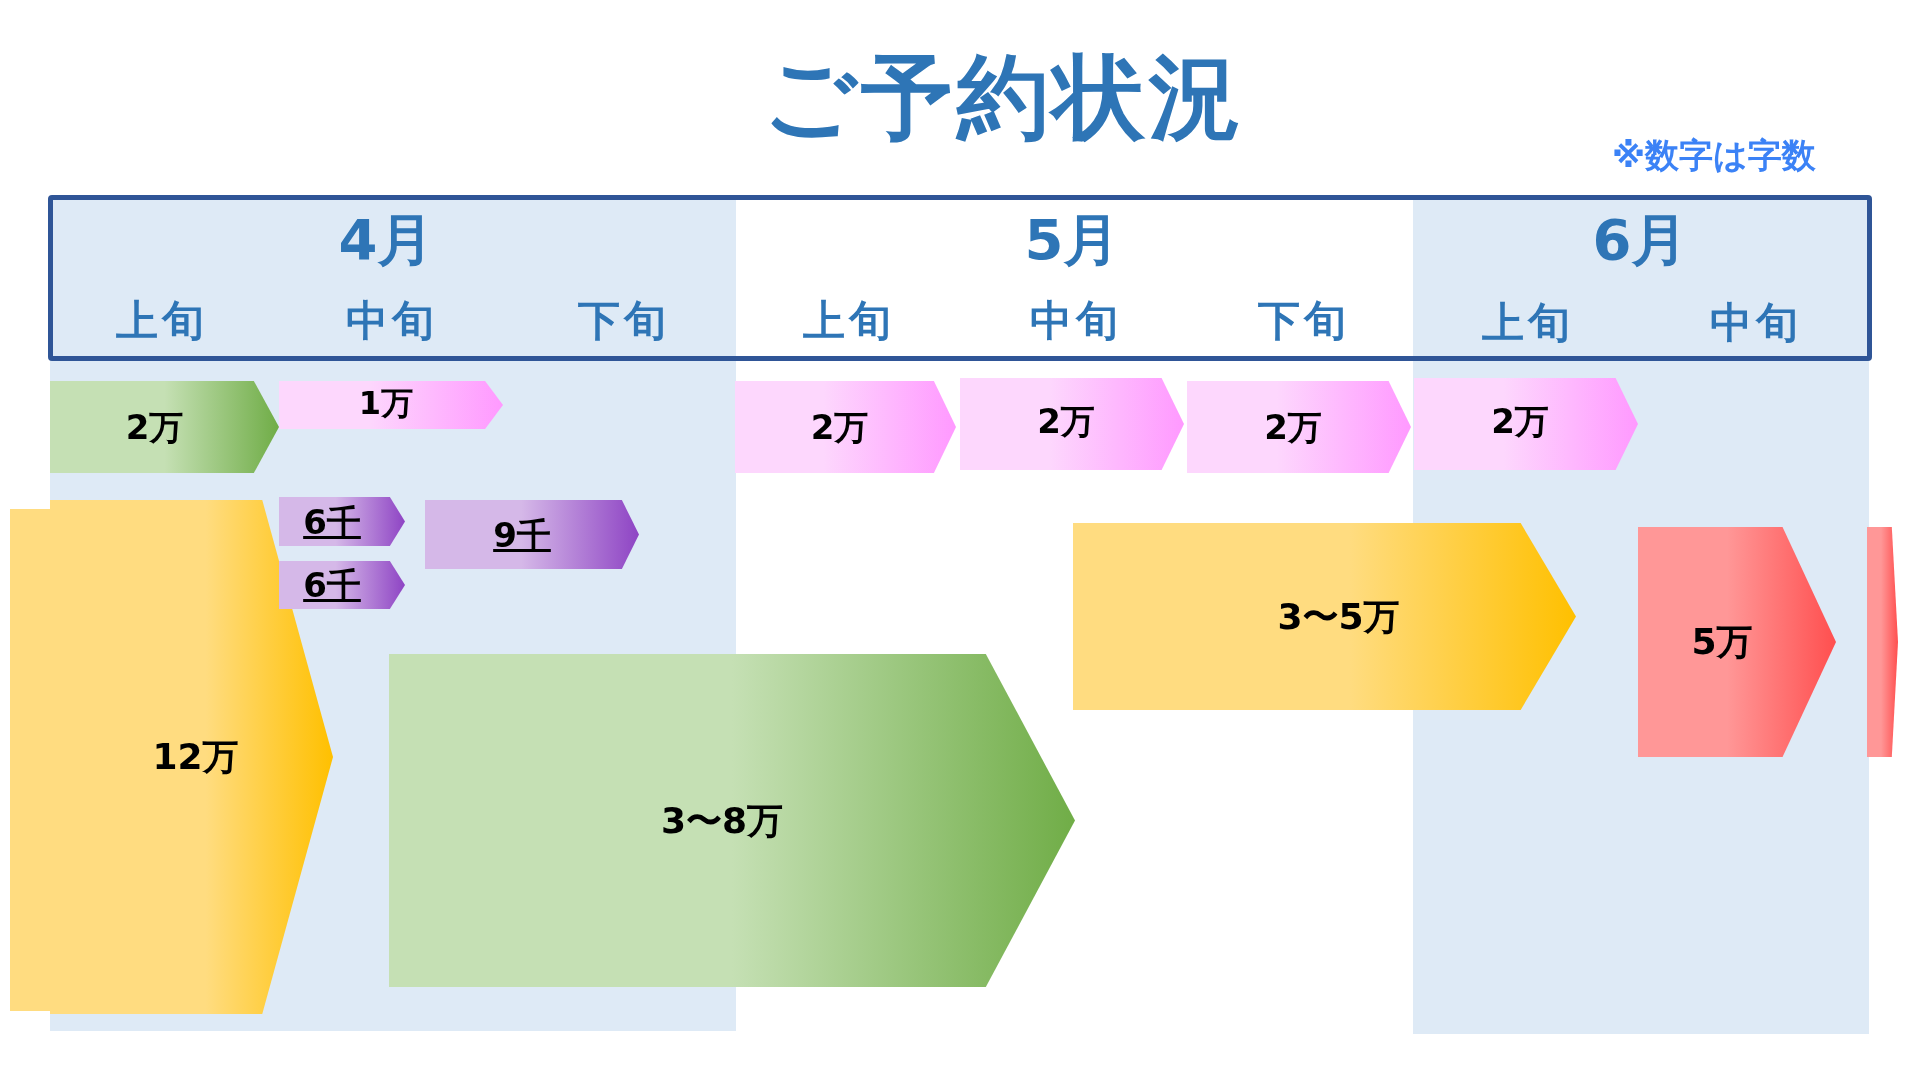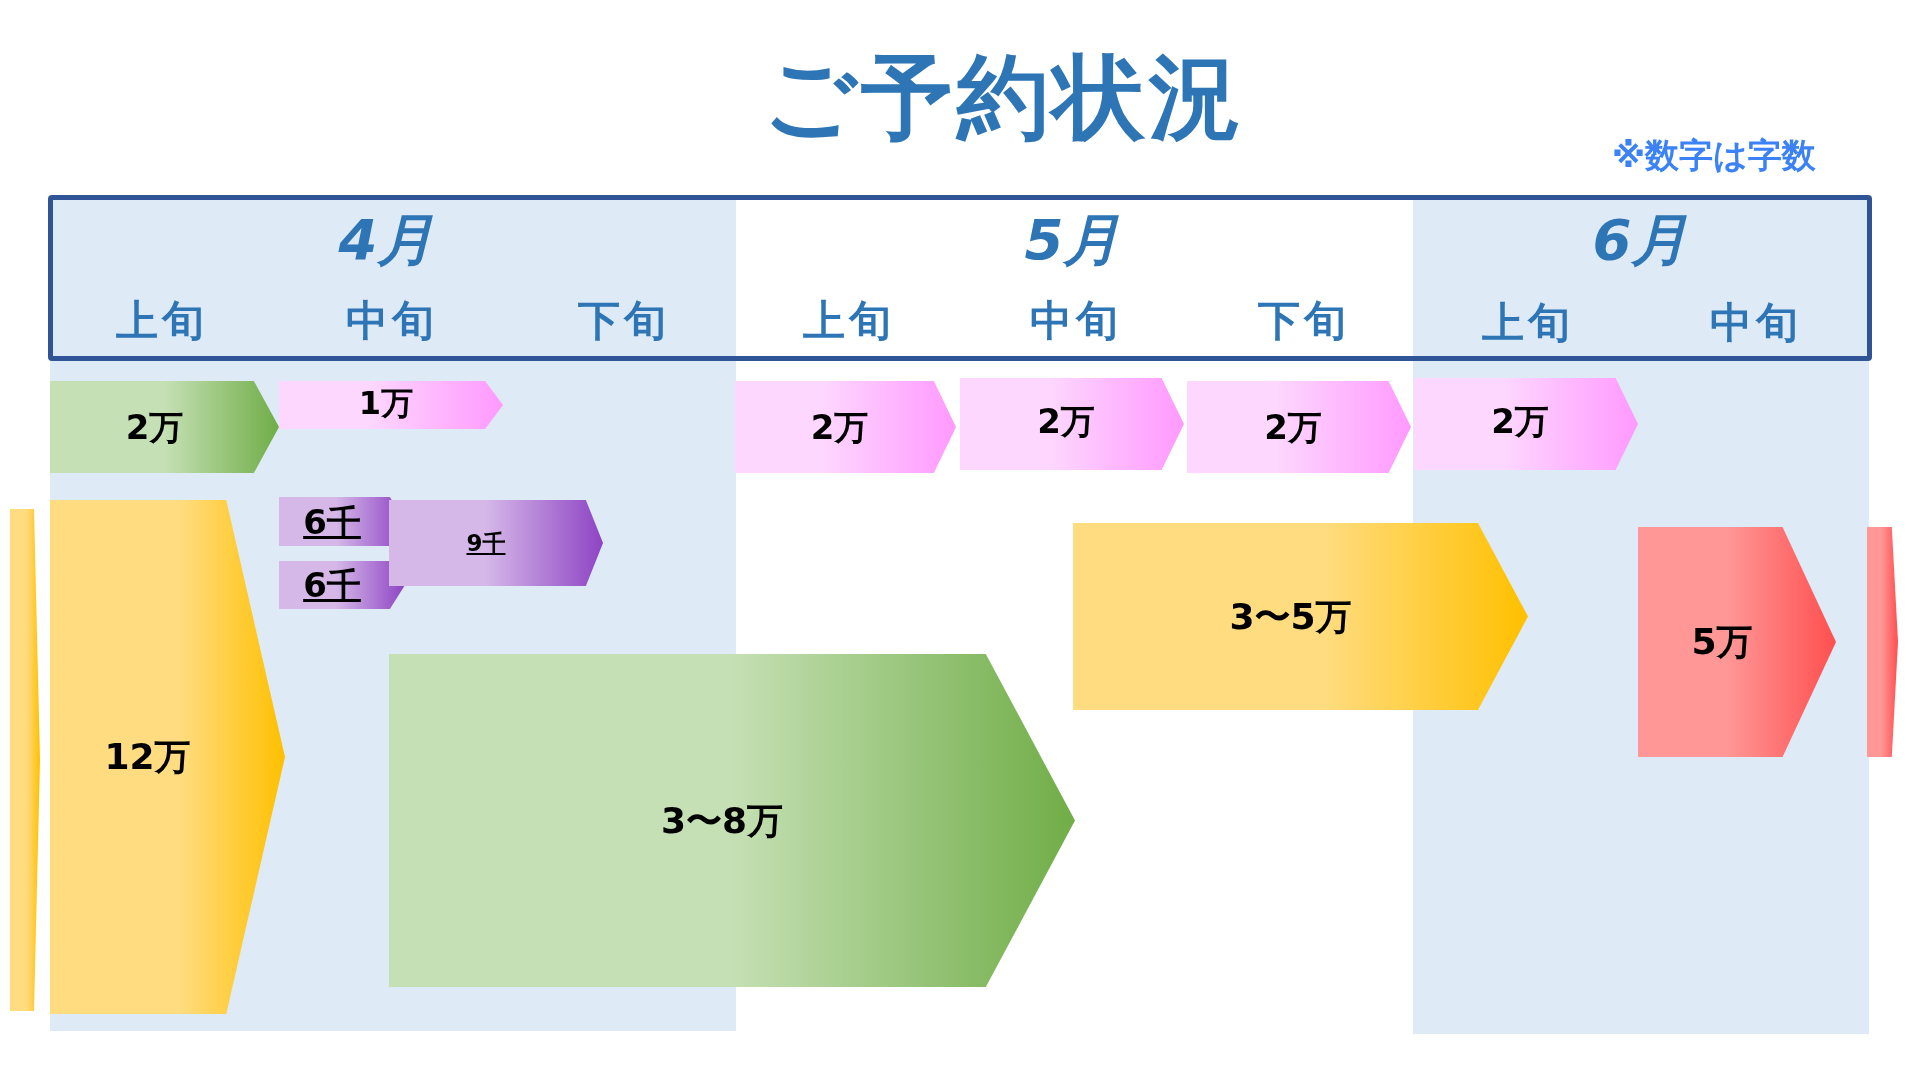--- a/index.html
+++ b/index.html
@@ -19,35 +19,35 @@
     left: 1612px; top: 138px; font-size: 34px; font-weight: bold; color: #3b82f6;
     line-height: 1; white-space: nowrap;
   }
   .bg-col { background: #DEEAF6; }
   .header-box {
     left: 48px; top: 195px; width: 1824px; height: 166px;
     box-sizing: border-box; border: 5px solid #2F5597; border-radius: 4px;
   }
   .month {
     font-size: 56px; font-weight: bold; color: #2E75B6; line-height: 1;
-    text-align: center; width: 200px; font-style: italic;
+    text-align: center; width: 200px;
   }
   .period {
     font-size: 42px; font-weight: bold; color: #2E75B6; line-height: 1;
     text-align: center; width: 200px; letter-spacing: 4px;
   }
   .arrow {
     display: flex; align-items: center; justify-content: center;
     color: #000; font-weight: bold; line-height: 1;
   }
   .arrow span { display: block; }
   .green  { background: linear-gradient(90deg, #C5E0B4 0%, #C5E0B4 50%, #70AD47 100%); }
   .pink   { background: linear-gradient(90deg, #FDD7FD 0%, #FDD7FD 40%, #FF99FF 100%); }
   .purple { background: linear-gradient(90deg, #D5B8E8 0%, #D5B8E8 45%, #8E44C4 100%); text-decoration: underline; }
-  .yellow { background: linear-gradient(90deg, #FFDC80 0%, #FFDC80 55%, #FFC000 100%); }
+  .yellow { background: linear-gradient(90deg, #FFDC80 0%, #FFDC80 55%, #FFC000 100%); padding-left: 48px; }
   .red    { background: linear-gradient(90deg, #FF9797 0%, #FF9797 45%, #FF4F4F 100%); }
 </style>
 </head>
 <body>
 
 <div class="abs bg-col" style="left:50px; top:197px; width:686px; height:834px;"></div>
 <div class="abs bg-col" style="left:1413px; top:197px; width:456px; height:837px;"></div>
 
 <div class="abs title">ご予約状況</div>
 <div class="abs note">※数字は字数</div>
@@ -91,21 +91,21 @@
 <div class="abs arrow yellow" style="left:50px; top:500px; width:235px; height:514px; font-size:36px; clip-path: polygon(0 0, 75% 0, 100% 50%, 75% 100%, 0 100%);">
   <span style="margin-right:40px; margin-top:0;text-align:right;">12万</span>
 </div>
 
 <div class="abs arrow purple" style="left:279px; top:497px; width:126px; height:49px; font-size:34px; clip-path: polygon(0 0, 88% 0, 100% 50%, 88% 100%, 0 100%);">
   <span style="margin-right:20px;">6千</span>
 </div>
 <div class="abs arrow purple" style="left:279px; top:561px; width:126px; height:48px; font-size:34px; clip-path: polygon(0 0, 88% 0, 100% 50%, 88% 100%, 0 100%);">
   <span style="margin-right:20px;">6千</span>
 </div>
-<div class="abs arrow purple" style="left:389px; top:500px; width:214px; height:86px; font-size:23px; clip-path: polygon(0 0, 92% 0, 100% 50%, 92% 100%, 0 100%);">
+<div class="abs arrow purple" style="left:425px; top:500px; width:214px; height:69px; font-size:34px; clip-path: polygon(0 0, 92% 0, 100% 50%, 92% 100%, 0 100%);">
   <span style="margin-right:20px;">9千</span>
 </div>
 
 <div class="abs arrow green" style="left:389px; top:654px; width:686px; height:333px; font-size:36px; clip-path: polygon(0 0, 87% 0, 100% 50%, 87% 100%, 0 100%);">
   <span style="margin-right:20px;">3〜8万</span>
 </div>
 
 <div class="abs arrow yellow" style="left:1073px; top:523px; width:455px; height:187px; font-size:36px; clip-path: polygon(0 0, 89% 0, 100% 50%, 89% 100%, 0 100%);">
   <span style="margin-right:20px;">3〜5万</span>
 </div>

